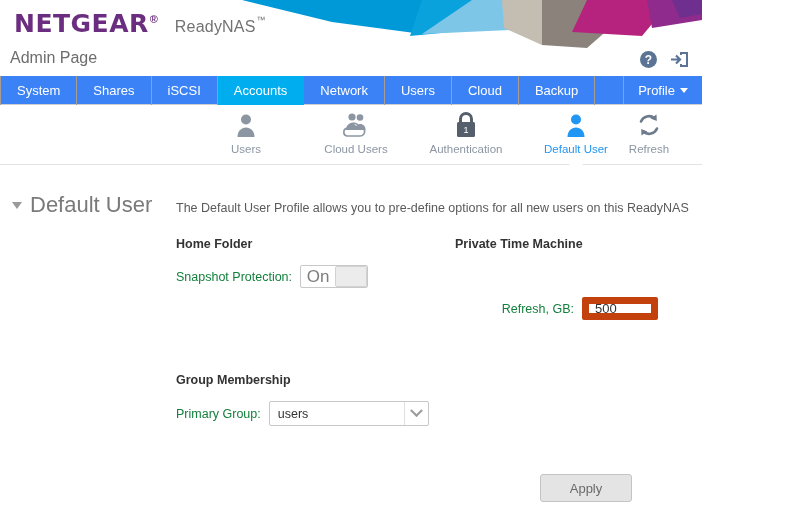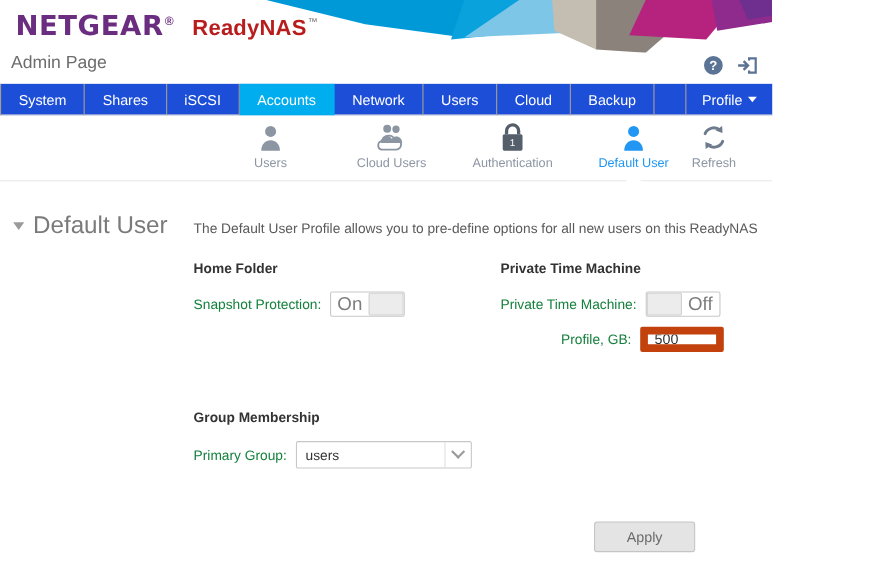--- a/index.html
+++ b/index.html
@@ -50,23 +50,23 @@
     font-size: 11px;
     color: #6b2d7f;
     vertical-align: super;
     position: relative;
     top: -9px;
     left: 1px;
     font-weight: bold;
   }
   .brand-product {
     margin-left: 18px;
-    font-size: 20px;
-    color: #b91c1c;
-    font-weight: 700;
+    font-size: 16px;
+    color: #737373;
+    font-weight: 400;
     letter-spacing: 0.2px;
   }
   .brand-tm {
     font-size: 9px;
     color: #6d6d6d;
     position: relative;
     top: -9px;
     left: 1px;
   }
   .admin-page {
@@ -82,21 +82,21 @@
     display: flex;
     align-items: center;
     gap: 12px;
   }
   .tool-icon { display: block; cursor: pointer; }
 
   
   .tabbar {
     display: flex;
     height: 29px;
-    background: #1d4ed8;
+    background: #3b82f6;
     border-bottom: 1px solid #cfcfcf;
   }
   .tab {
     display: flex;
     align-items: center;
     justify-content: center;
     height: 29px;
     padding: 0 16px;
     color: #ffffff;
     font-size: 13px;
@@ -479,29 +479,22 @@
     <div class="group-title" style="left:176px; top:72px;">Home Folder</div>
     <div class="field-row" style="left:176px; top:100px;">
       <span class="field-label">Snapshot Protection:</span>
       <span class="toggle">
         <span class="toggle-text">On</span>
         <span class="toggle-knob"></span>
       </span>
     </div>
 
     <div class="group-title" style="left:455px; top:72px;">Private Time Machine</div>
-    <div class="field-row" style="left:455px; top:100px;">
-      <span class="field-label">Private Time Machine:</span>
-      <span class="toggle">
-        <span class="toggle-knob"></span>
-        <span class="toggle-text">Off</span>
-      </span>
-    </div>
     <div class="field-row" style="left:455px; top:132px;">
-      <span class="field-label" style="width:119px;">Profile, GB:</span>
+      <span class="field-label" style="width:119px;">Refresh, GB:</span>
       <input class="text-input" type="text" value="500" style="">
     </div>
 
     <div class="group-title" style="left:176px; top:208px;">Group Membership</div>
     <div class="field-row" style="left:176px; top:236px;">
       <span class="field-label">Primary Group:</span>
       <span class="select-box">
         <span class="select-value">users</span>
         <span class="select-arrow">
             <span class="chev"></span>

